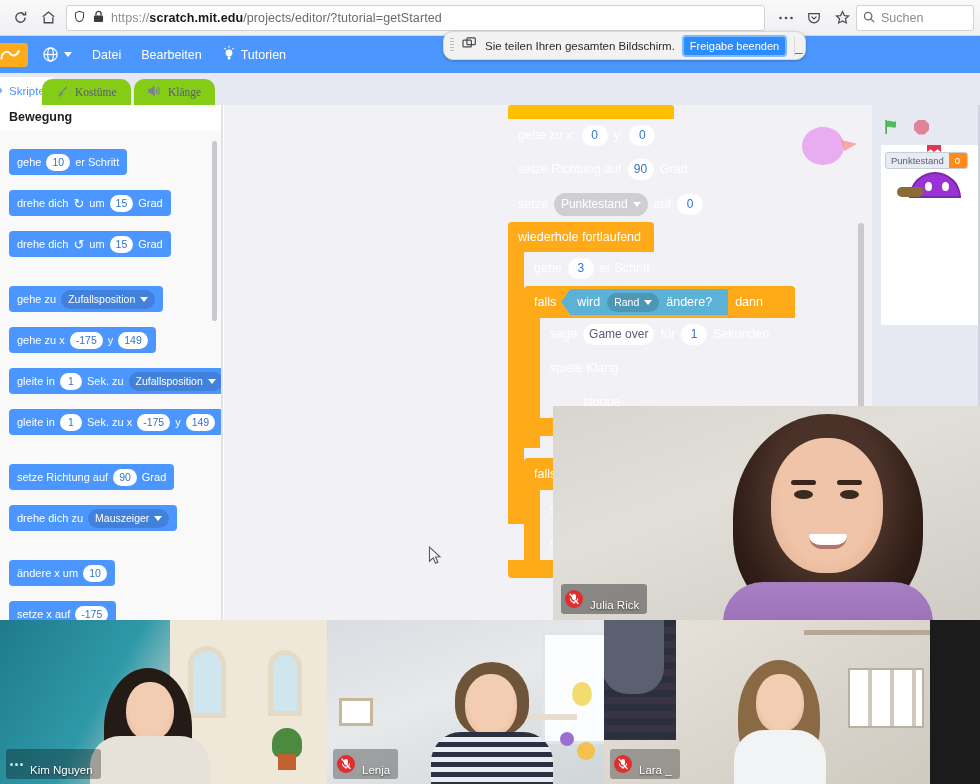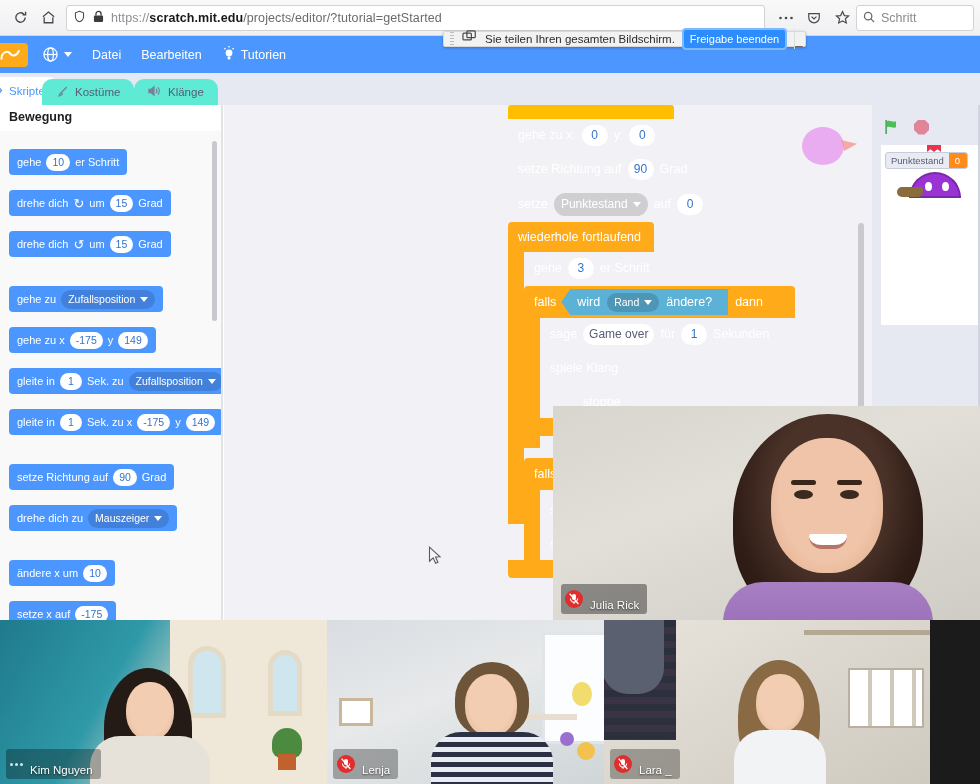--- a/index.html
+++ b/index.html
@@ -57,22 +57,22 @@
   .menu-item {
     color: #fff; font-size: 12.5px; padding: 4px 10px; display: flex;
     align-items: center; gap: 5px; white-space: nowrap;
   }
   #lang-menu { padding-left: 4px; }
   .globe-ico { width: 17px; height: 17px; }
   .caret { width:0;height:0;border-left:4px solid transparent;border-right:4px solid transparent;border-top:5px solid #fff; }
 
   
   #share-bar {
-    position: absolute; left: 443px; top: 31px; width: 363px; height: 16px;
-    background: #f2f2f2; border: 1px solid #d8d8d8; border-radius: 2px;
+    position: absolute; left: 443px; top: 31px; width: 363px; height: 29px;
+    background: #f2f2f2; border: 1px solid #d8d8d8; border-radius: 10px;
     display: flex; align-items: center; gap: 8px; padding: 0 6px;
     box-shadow: 0 1px 3px rgba(0,0,0,.25); z-index: 40;
   }
   #share-grip { width: 4px; height: 15px; background:
       repeating-linear-gradient(#bdbdbd 0 1px, transparent 1px 3px); flex:0 0 auto; }
   #share-text { font-size: 11.5px; color: #2b2b2b; white-space: nowrap; }
   #share-stop {
     background: #2d8cff; color: #fff; font-size: 11px; border: 0;
     border-radius: 3px; padding: 4px 7px; white-space: nowrap;
     outline: 2px solid #7cb9ff; outline-offset: -1px;
@@ -87,21 +87,21 @@
   #tab-strip {
     position: absolute; left: 0; top: 73px; width: 980px; height: 32px;
     background: #e6e9f2;
   }
   .stab {
     position: absolute; top: 6px; height: 26px; border-radius: 10px 10px 0 0;
     display: flex; align-items: center; gap: 6px; padding: 0 14px;
     font-size: 11.5px; color: #575e75;
   }
   .stab.active { background: #fff; color: #4c97ff; top: 4px; height: 28px; }
-  .stab.inactive { background: #5eead4; }
+  .stab.inactive { background: #84cc16; font-family: Liberation Serif, serif; }
 
   
   #editor-body {
     position: absolute; left: 0; top: 105px; width: 980px; height: 515px;
     background: #fff;
   }
   #palette-header {
     position: absolute; left: 0; top: 0; width: 222px; height: 26px;
     font-size: 12.5px; color: #1e1e1e; font-weight: bold;
     padding: 5px 8px 0 9px;
@@ -346,21 +346,21 @@
       <path d="M8 1.7 10 6l4.5.4-3.4 3 1 4.4L8 11.6l-4.1 2.2 1-4.4-3.4-3L6 6z"></path>
     </svg>
   </div>
   <div id="searchbar">
     <span>
       <svg width="12" height="12" viewBox="0 0 14 14" fill="none" stroke="#6a6a6e" stroke-width="1.5">
         <circle cx="6" cy="6" r="4.3"></circle>
           <path d="M9.2 9.2 13 13"></path>
       </svg>
     </span>
-    <span class="ph">Schritt</span>
+    <span class="ph">Suchen</span>
   </div>
 </div>
 
 <div id="scratch-menubar">
   <div id="scratch-logo">
     <svg width="26" height="15" viewBox="0 0 30 16" fill="none" stroke="#fff" stroke-width="2.4" stroke-linecap="round">
       <path d="M4 13 C 4 5, 11 3, 14 7 C 17 11, 22 9, 24 4"></path>
     </svg>
   </div>
   <div class="menu-item" id="lang-menu">

